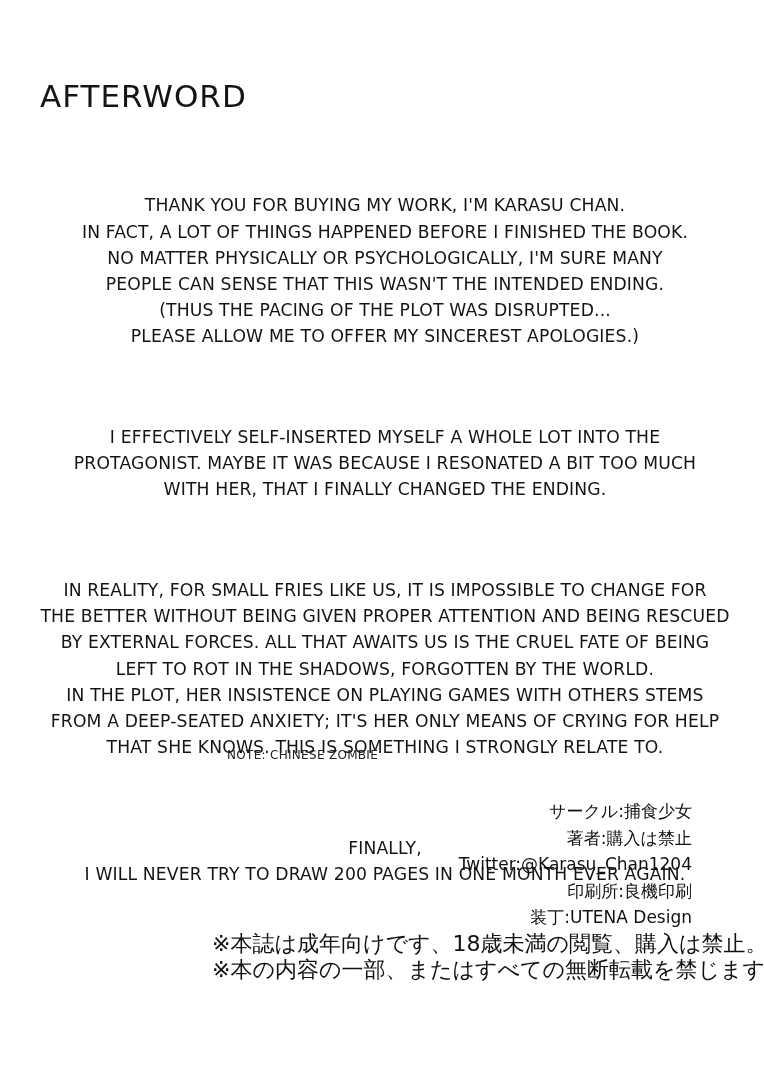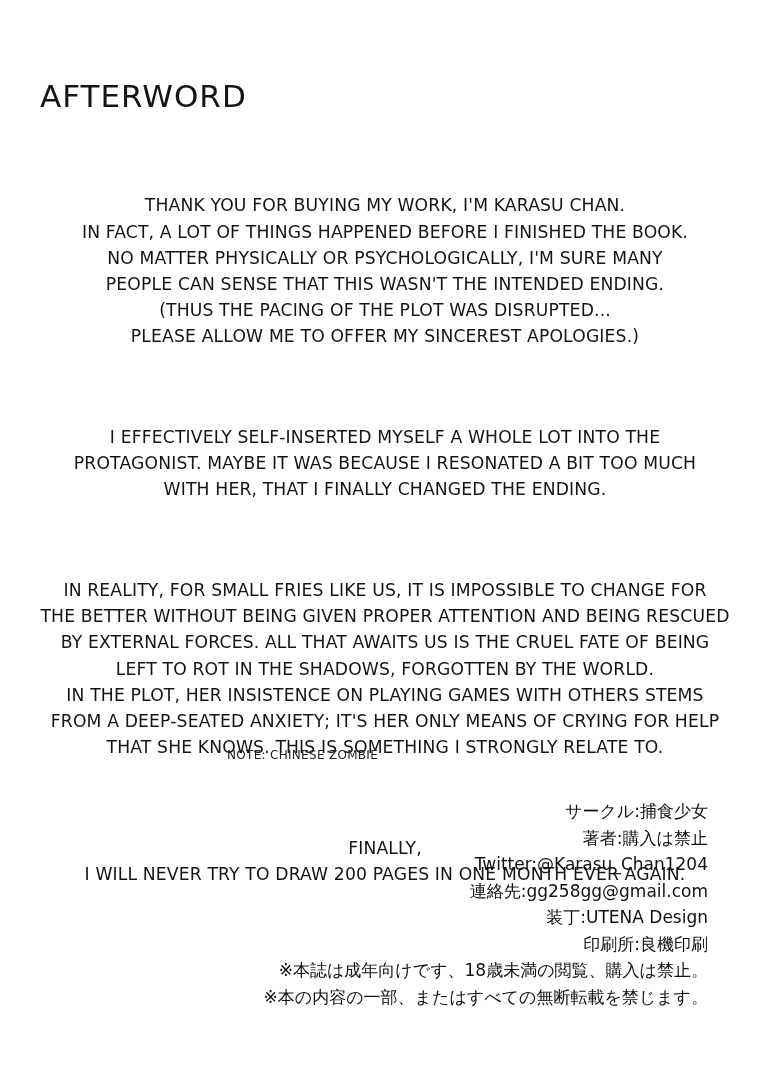--- a/index.html
+++ b/index.html
@@ -44,31 +44,31 @@
     position: absolute;
     left: 227px;
     top: 748px;
     font-size: 12px;
     letter-spacing: 0.3px;
     color: #222;
     font-family: "DejaVu Sans", sans-serif;
   }
   .colophon {
     position: absolute;
-    right: 56px;
+    right: 72px;
     top: 798px;
     width: 480px;
     text-align: right;
     font-size: 17px;
     line-height: 26.5px;
     color: #111;
     font-family: "DejaVu Sans", sans-serif;
   }
   .colophon div { white-space: nowrap; }
-  .cjk-small { font-size: 17px; }
+  .cjk-small { font-size: 22px; }
 </style>
 </head>
 <body>
 
 <div class="page">
 
   <div class="title">AFTERWORD</div>
 
   <div class="body-text">
     <p class="para">THANK YOU FOR BUYING MY WORK, I'M KARASU CHAN.
@@ -91,20 +91,19 @@
 I WILL NEVER TRY TO DRAW 200 PAGES IN ONE MONTH EVER AGAIN.</p>
     
   </div>
 
   <div class="note">NOTE: CHINESE ZOMBIE</div>
 
   <div class="colophon">
     <div>サークル:捕食少女</div>
     <div>著者:購入は禁止</div>
     <div>Twitter:@Karasu_Chan1204</div>
-    <div>連絡先:gg258gg@gmail.com</div>
+    <div>印刷所:良機印刷</div>
     <div>装丁:UTENA Design</div>
-    <div>印刷所:良機印刷</div>
     <div class="cjk-small">※本誌は成年向けです、18歳未満の閲覧、購入は禁止。</div>
     <div class="cjk-small">※本の内容の一部、またはすべての無断転載を禁じます。</div>
   </div>
 
 </div>
 
 </body></html>

